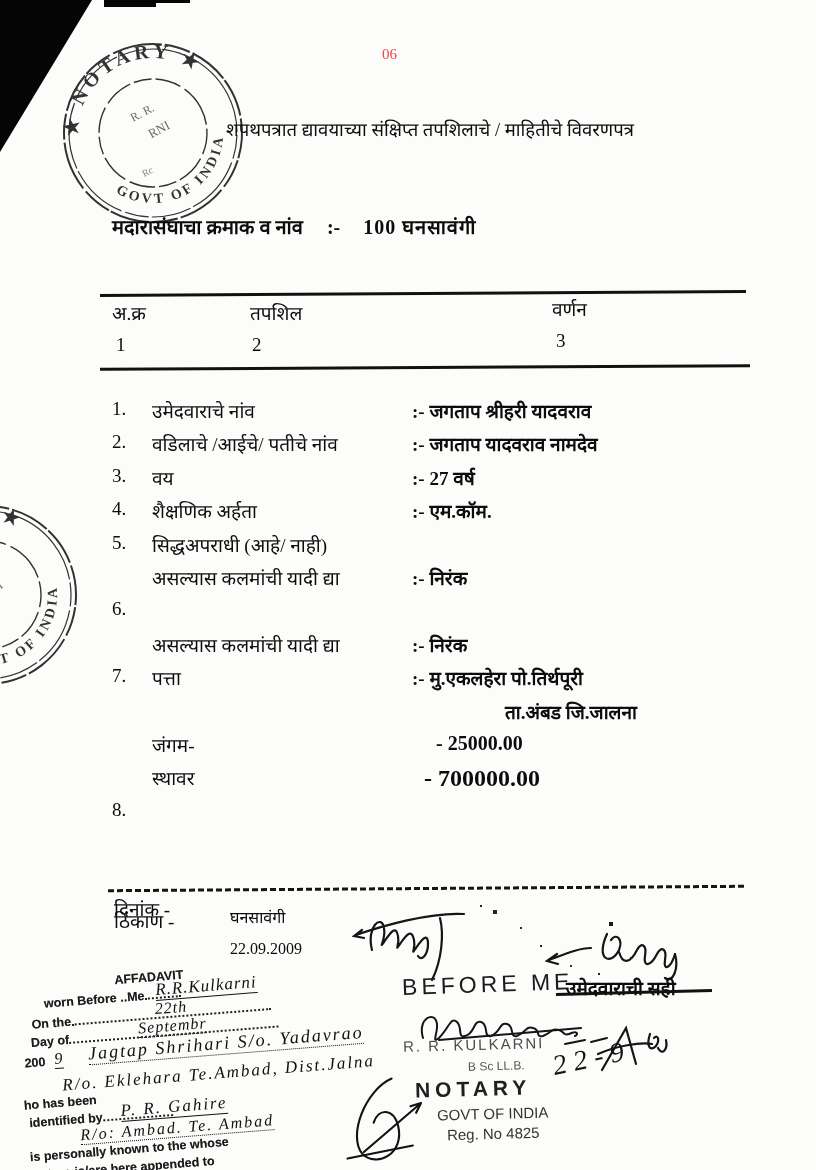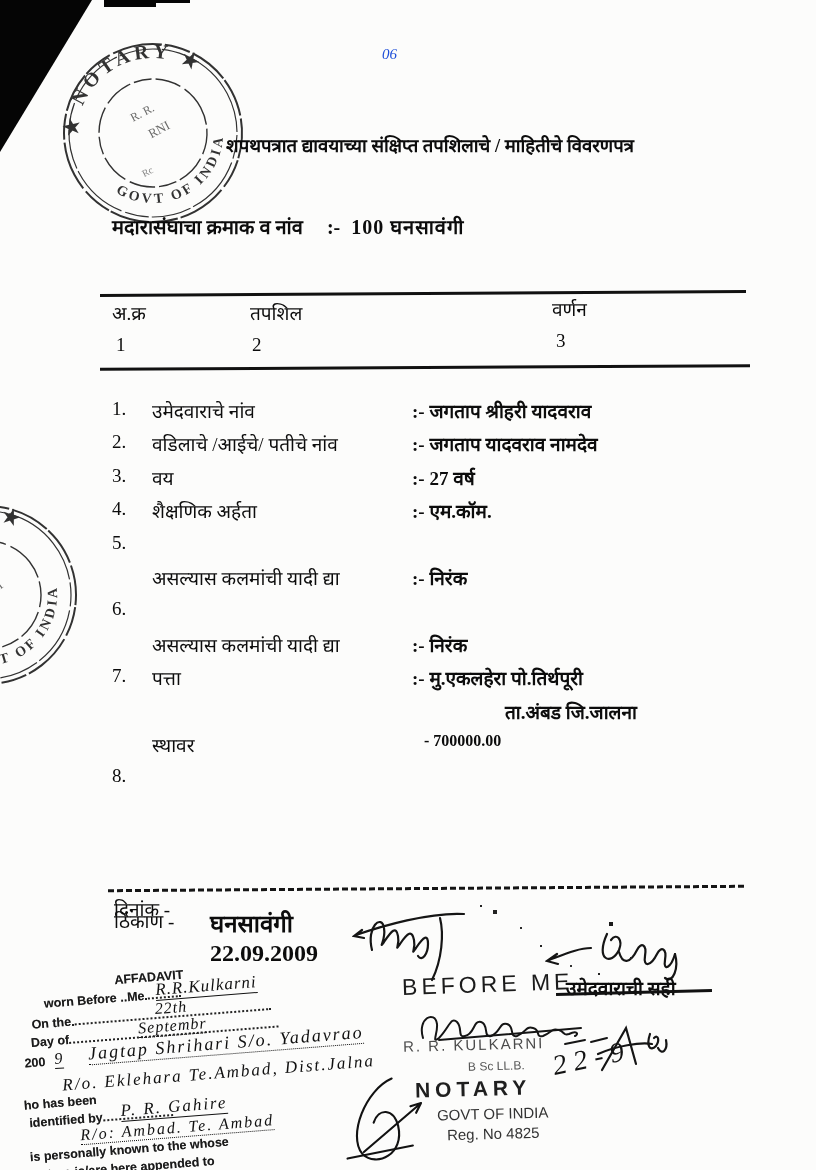--- a/index.html
+++ b/index.html
@@ -7,54 +7,54 @@
         font-family:"Liberation Serif", serif;color:#0c0c0c;overflow:hidden;}
   .abs{position:absolute;}
   .nowrap{white-space:nowrap;}
 
   
   .corner-triangle{left:0;top:0;width:0;height:0;border-top:152px solid #050505;border-right:92px solid transparent;}
   .top-strip{left:104px;top:0;width:52px;height:7px;background:#050505;}
   .top-strip2{left:156px;top:0;width:34px;height:3px;background:#050505;}
 
   
-  .page-number{left:382px;top:46px;font-size:15px;font-style:italic;color:#1d4ed8;}
+  .page-number{left:382px;top:46px;font-size:15px;color:#ef4444;}
   .doc-title{left:116px;top:72px;width:628px;text-align:center;font-size:23px;font-weight:bold;}
-  .doc-subtitle{left:116px;top:116px;width:628px;text-align:center;font-size:18.5px;font-weight:700;margin-top:16px;}
+  .doc-subtitle{left:116px;top:116px;width:628px;text-align:center;font-size:18.5px;font-weight:400;}
   .doc-reference{left:116px;top:152px;width:628px;text-align:center;font-size:18.5px;font-weight:600;}
 
   .constituency{left:112px;top:213px;font-size:20px;font-weight:bold;}
   .constituency .sep{margin-left:24px;}
-  .constituency .cval{margin-left:11px;letter-spacing:1px;}
+  .constituency .cval{margin-left:23px;letter-spacing:1px;}
 
   
   .rule{background:#111;height:3px;}
   .rule-top{left:100px;top:292px;width:646px;transform:rotate(-.35deg);}
   .rule-bottom{left:100px;top:366px;width:650px;transform:rotate(-.3deg);}
   .th{font-size:19px;}
   .tnum{font-size:19px;}
 
   
   .items{left:0;top:398px;width:816px;}
   .item-row{position:relative;height:33.4px;font-size:19px;}
   .item-row .no{position:absolute;left:112px;}
   .item-row .lbl{position:absolute;left:152px;white-space:nowrap;}
   .item-row .val{position:absolute;left:412px;font-weight:bold;white-space:nowrap;}
   .v-indent .val{left:505px;text-align:center;}
   .v-money1 .val{left:436px;font-size:20px;}
-  .v-money2 .val{left:424px;font-size:16px;}
+  .v-money2 .val{left:424px;font-size:24px;}
   .v-flow .lbl{position:static;display:inline;margin-left:152px;}
   .v-flow .val{position:static;display:inline;}
   .v-flow{white-space:nowrap;}
 
   .dashed-rule{left:108px;top:887px;width:636px;border-top:3.5px dashed #151515;transform:rotate(-.4deg);}
 
   
   .f-label{font-size:19px;}
-  .f-value{font-size:24px;font-weight:bold;}
+  .f-value{font-size:16px;font-weight:normal;margin-left:20px;}
   .before-me{left:402px;top:971px;font-family:"Liberation Sans",sans-serif;font-size:23px;
              letter-spacing:4px;color:#1b1b1b;transform:rotate(-2deg);}
   .cand-label{left:566px;top:975px;font-size:19px;font-weight:bold;}
   .cand-line{left:556px;top:991px;width:156px;height:2.5px;background:#111;transform:rotate(-1.5deg);}
 
   
   .stamp-top{left:58px;top:38px;width:190px;height:190px;opacity:.9;}
   .stamp-left{left:-108px;top:500px;width:190px;height:190px;opacity:.9;}
 
   
@@ -164,20 +164,21 @@
         <span class="lbl">वय</span>
         <span class="val">:- 27 वर्ष</span>
       </div>
       <div class="item-row ">
         <span class="no">4.</span>
         <span class="lbl">शैक्षणिक अर्हता</span>
         <span class="val">:- एम.कॉम.</span>
       </div>
       <div class="item-row ">
         <span class="no">5.</span>
+        <span class="lbl">सिद्धअपराधी (आहे/ नाही)</span>
         <span class="val"></span>
       </div>
       <div class="item-row ">
         <span class="no"></span>
         <span class="lbl">असल्यास कलमांची यादी द्या</span>
         <span class="val">:- निरंक</span>
       </div>
       <div class="item-row ">
         <span class="no">6.</span>
         <span class="val"></span>
@@ -189,20 +190,25 @@
       </div>
       <div class="item-row ">
         <span class="no">7.</span>
         <span class="lbl">पत्ता</span>
         <span class="val">:- मु.एकलहेरा पो.तिर्थपूरी</span>
       </div>
       <div class="item-row v-indent">
         <span class="no"></span>
         <span class="lbl"></span>
         <span class="val">ता.अंबड जि.जालना</span>
+      </div>
+      <div class="item-row v-money1">
+        <span class="no"></span>
+        <span class="lbl">जंगम-</span>
+        <span class="val">-  25000.00</span>
       </div>
       <div class="item-row v-money2">
         <span class="no"></span>
         <span class="lbl">स्थावर</span>
         <span class="val">- 700000.00</span>
       </div>
       <div class="item-row ">
         <span class="no">8.</span>
         <span class="val"></span>
       </div>

